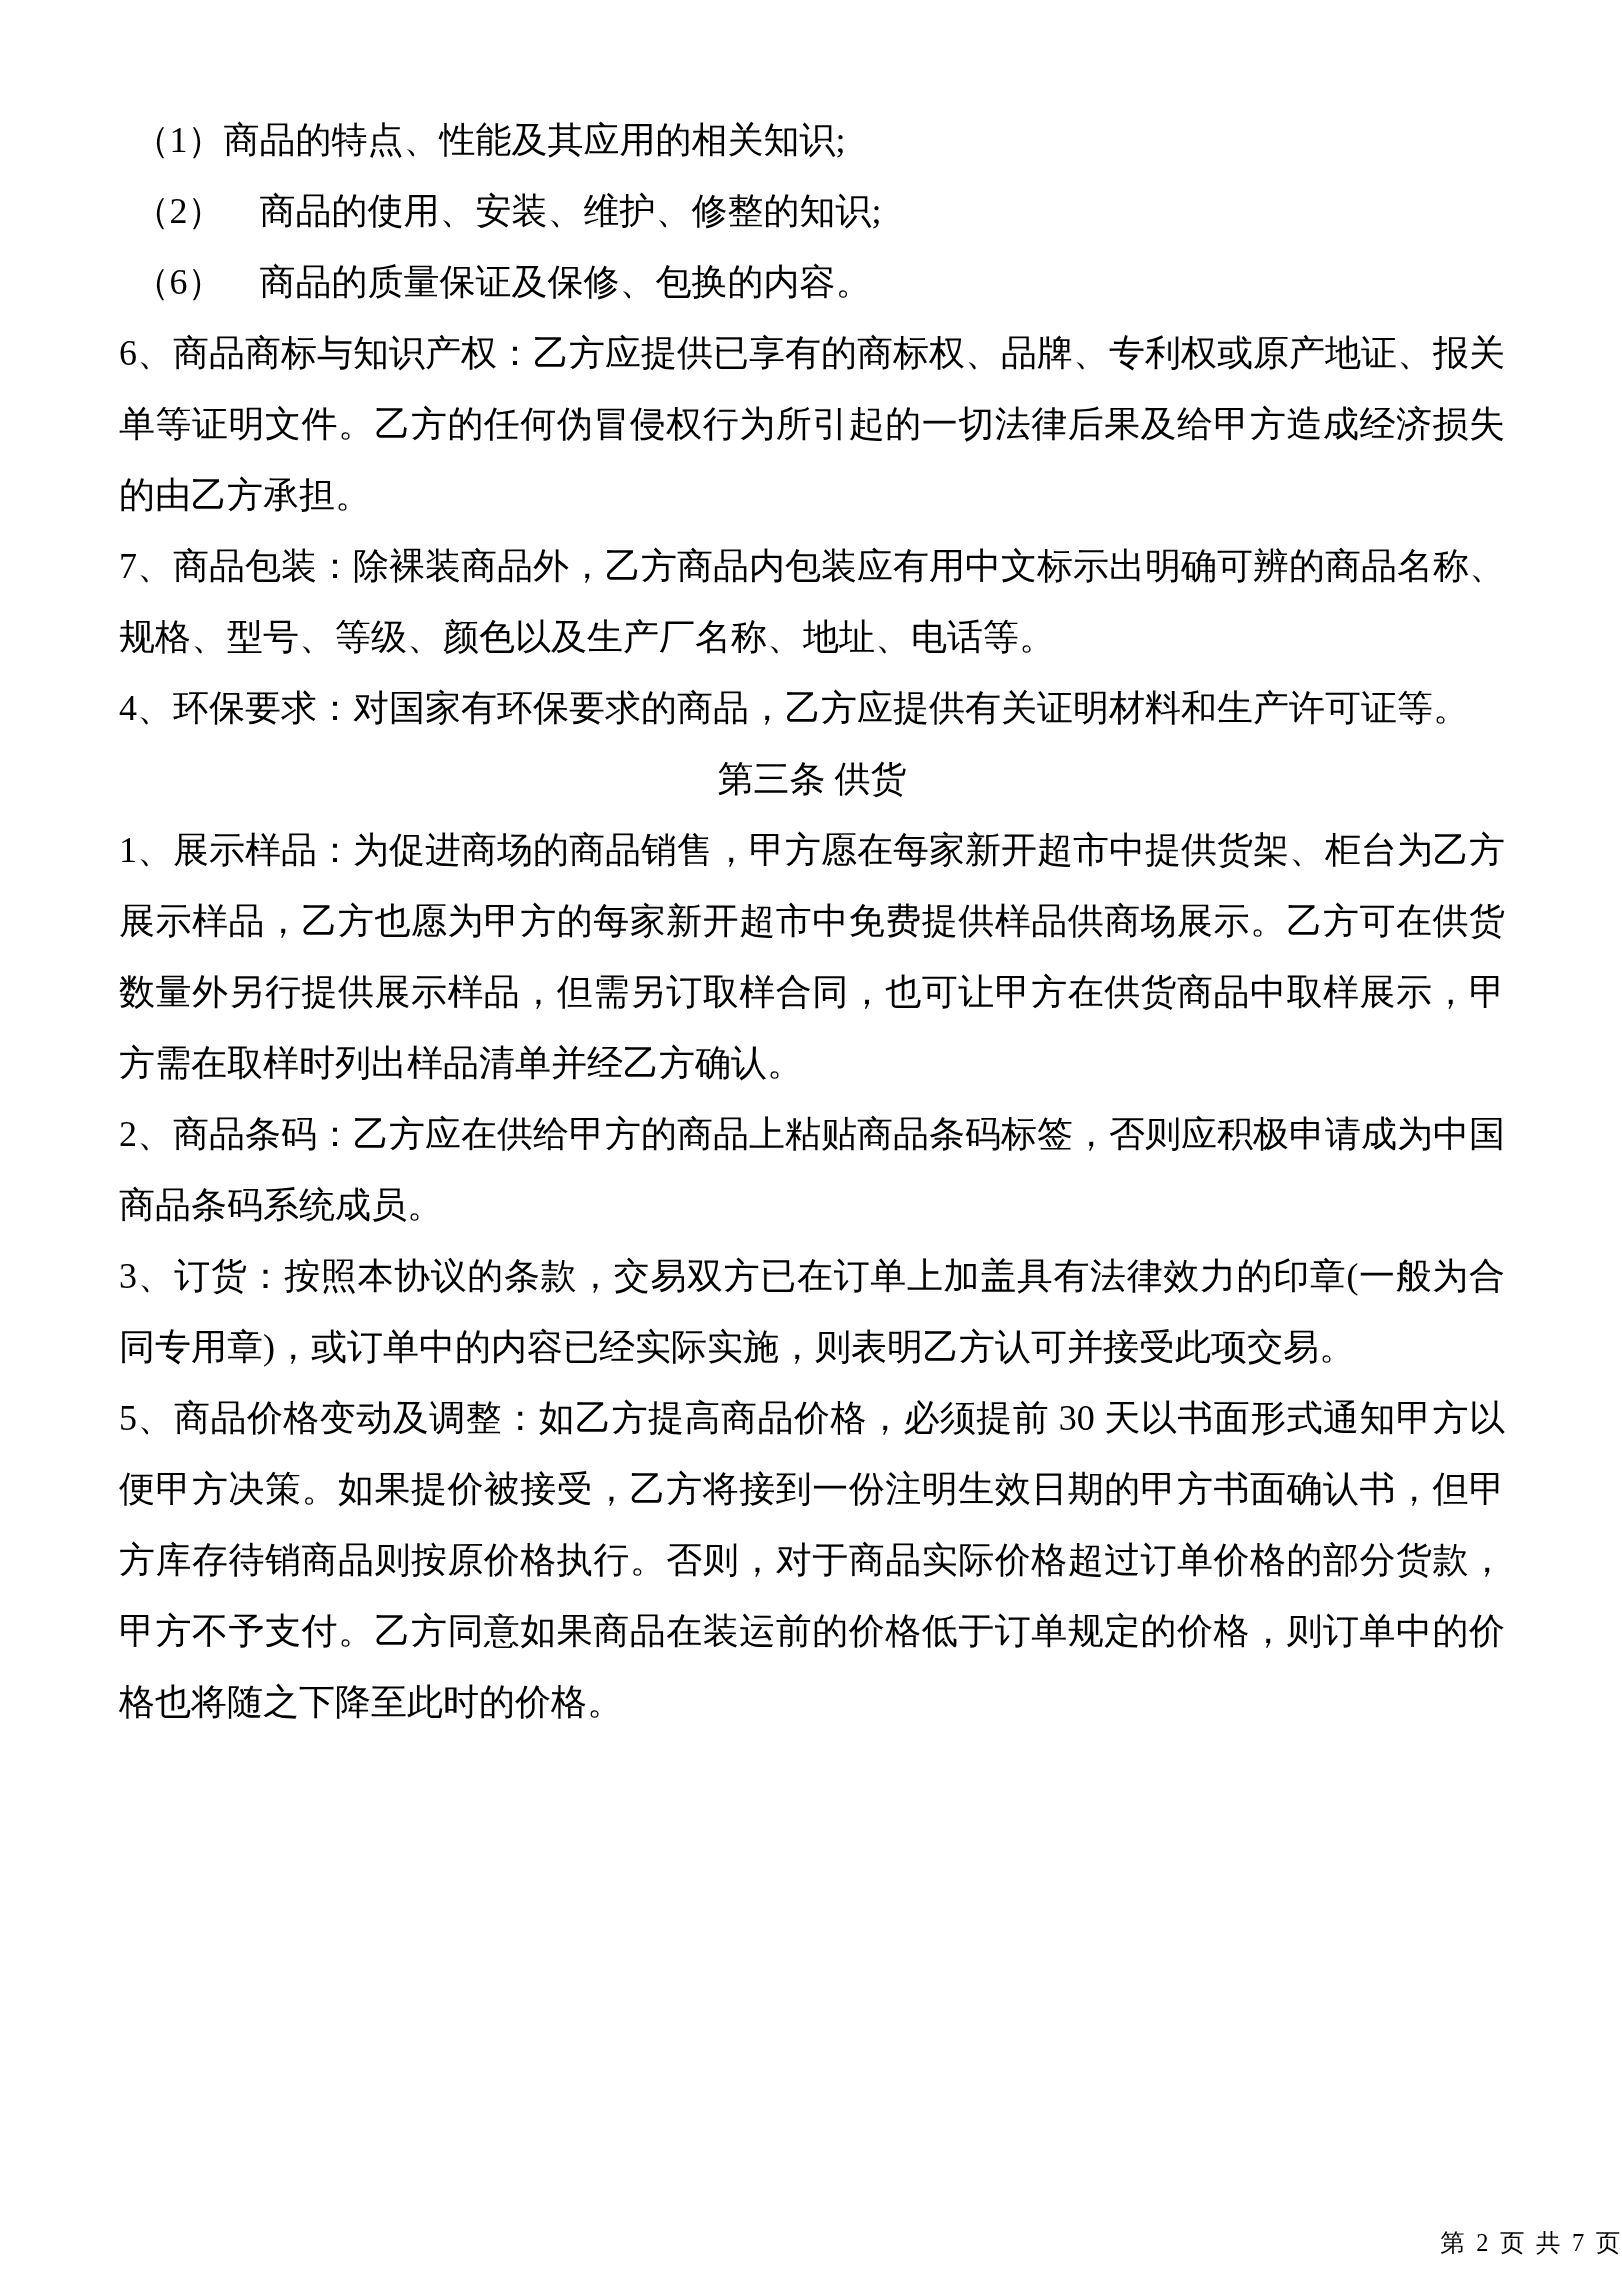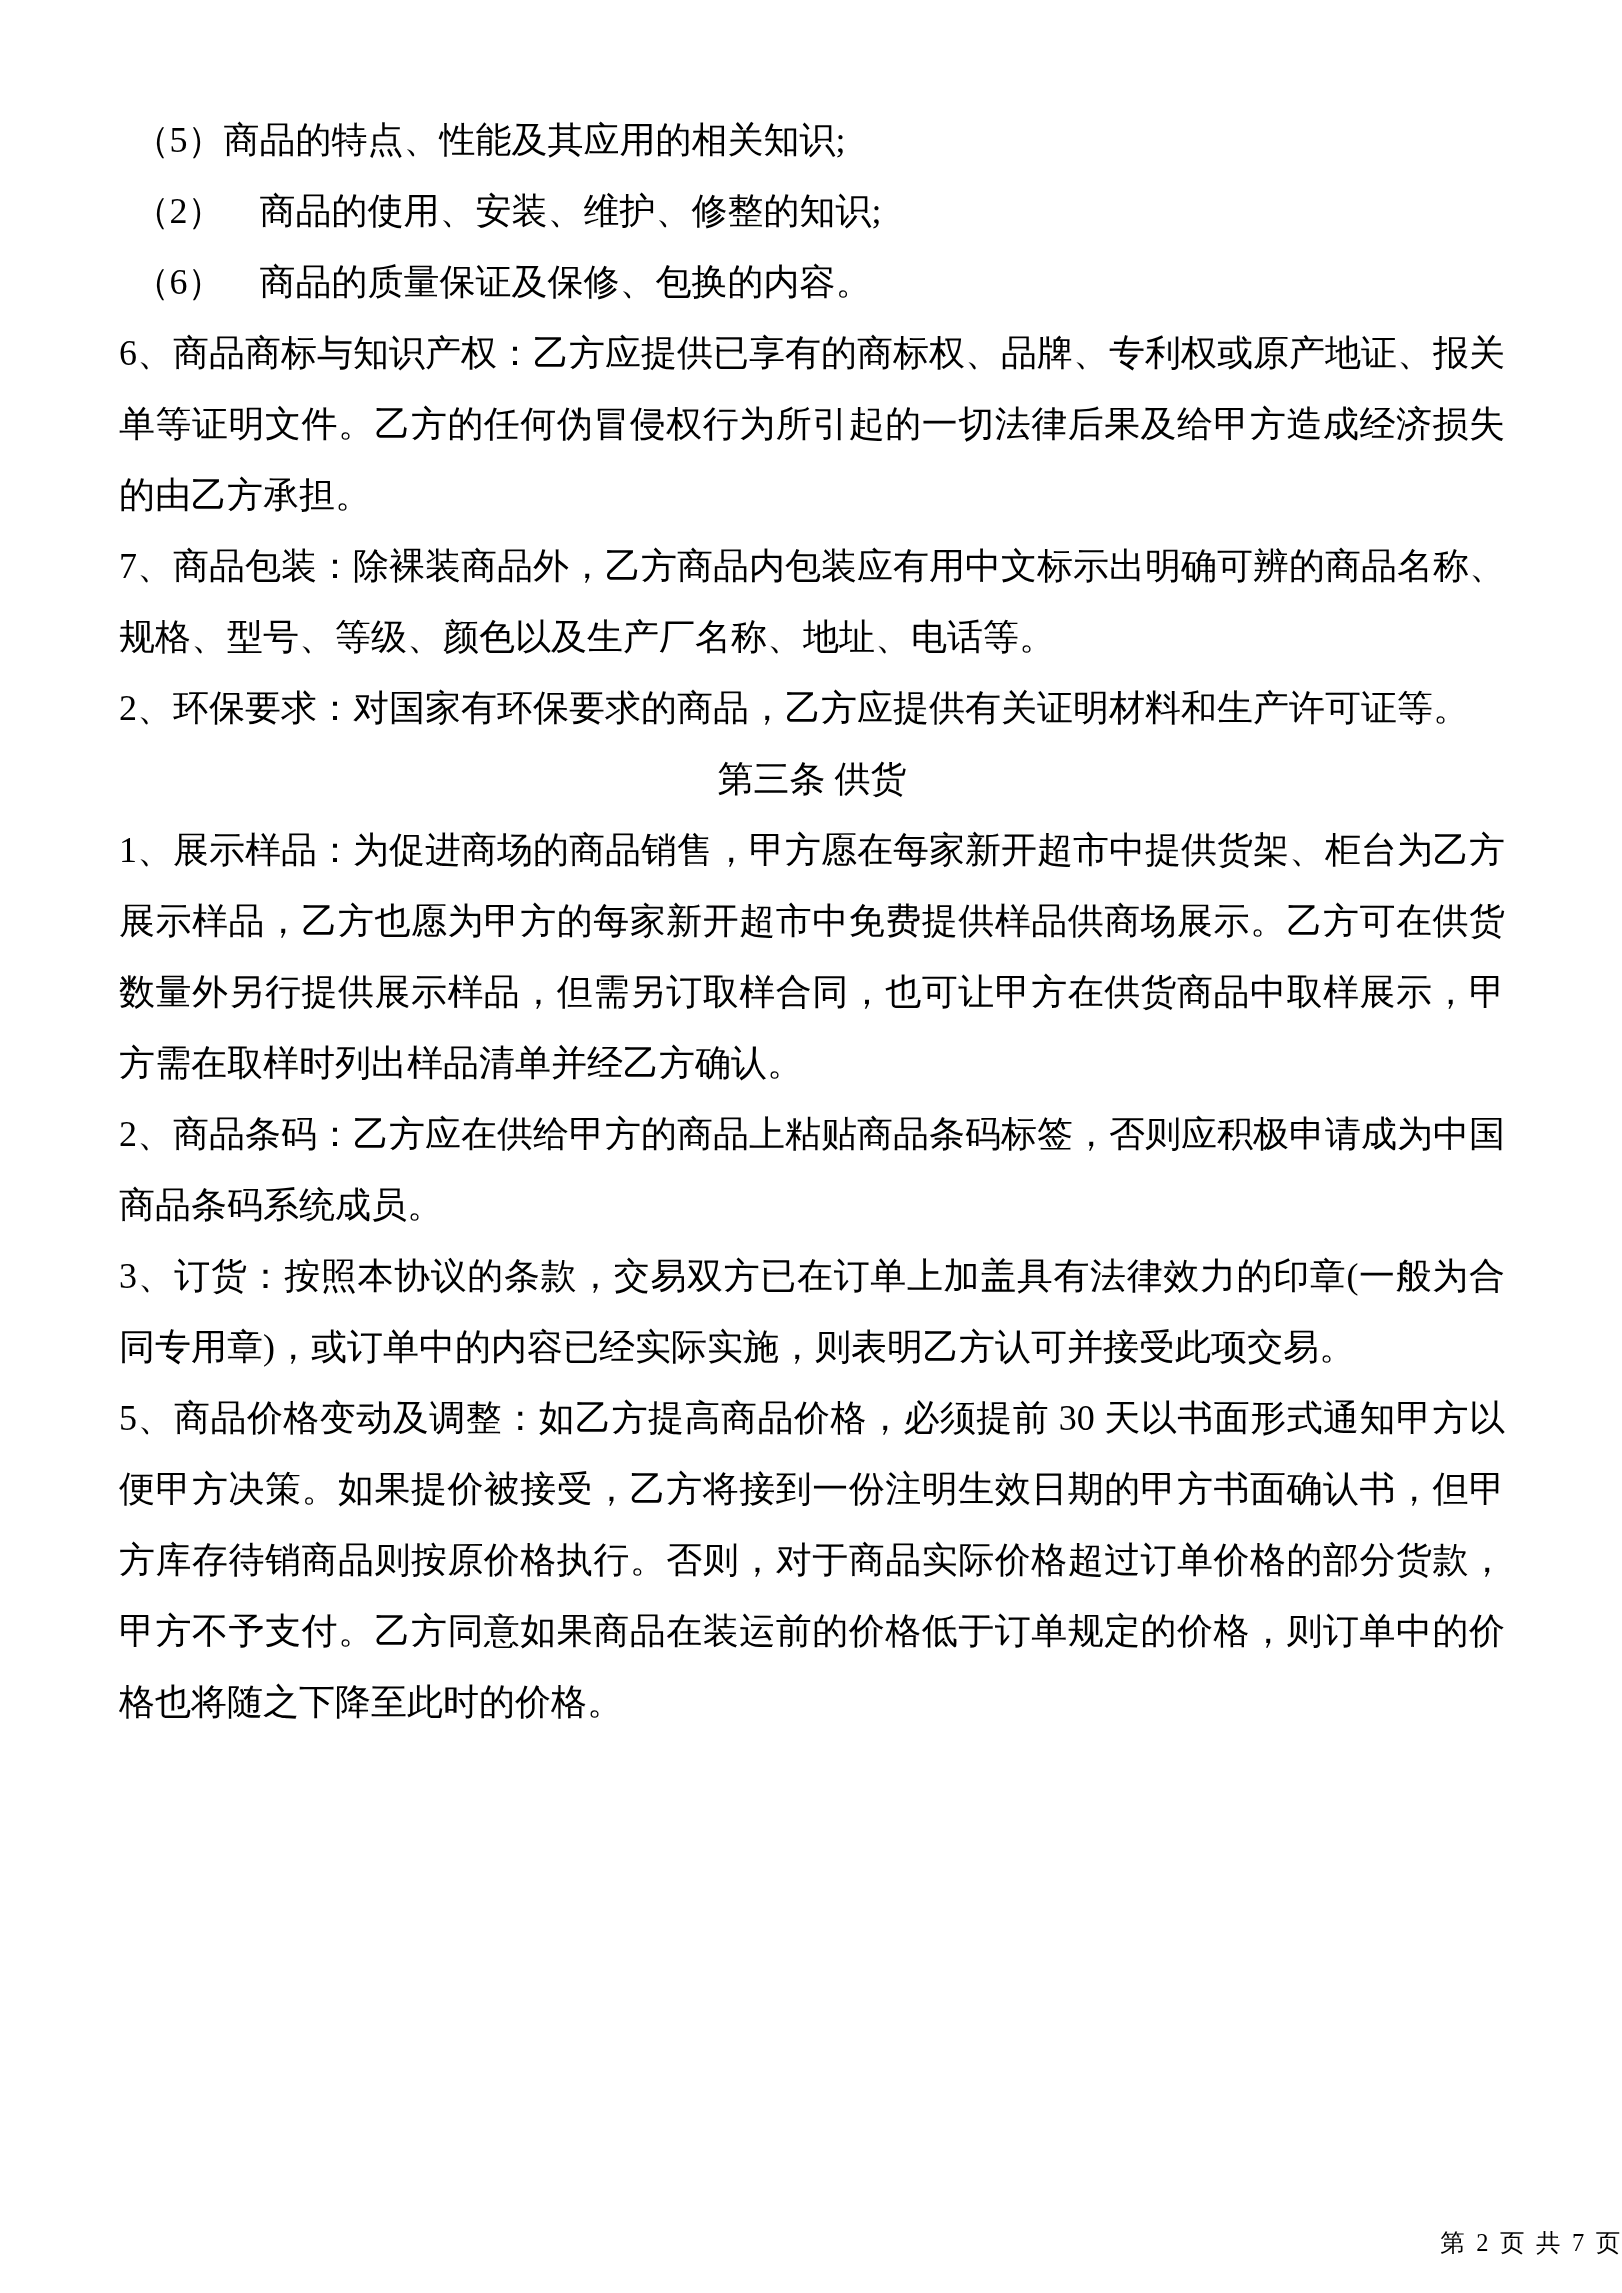--- a/index.html
+++ b/index.html
@@ -47,26 +47,26 @@
     font-size: 24.5px;
     letter-spacing: 2.7px;
     color: #000000;
   }
 </style>
 </head>
 <body>
 
 <div class="page">
   <div class="content" id="doc-body">
-      <div class="para list-item">（5）商品的特点、性能及其应用的相关知识;</div>
+      <div class="para list-item">（1）商品的特点、性能及其应用的相关知识;</div>
       <div class="para list-item">（2）　商品的使用、安装、维护、修整的知识;</div>
       <div class="para list-item">（6）　商品的质量保证及保修、包换的内容。</div>
       <div class="para paragraph">6、商品商标与知识产权：乙方应提供已享有的商标权、品牌、专利权或原产地证、报关单等证明文件。乙方的任何伪冒侵权行为所引起的一切法律后果及给甲方造成经济损失的由乙方承担。</div>
       <div class="para paragraph">7、商品包装：除裸装商品外，乙方商品内包装应有用中文标示出明确可辨的商品名称、规格、型号、等级、颜色以及生产厂名称、地址、电话等。</div>
-      <div class="para paragraph">2、环保要求：对国家有环保要求的商品，乙方应提供有关证明材料和生产许可证等。</div>
+      <div class="para paragraph">4、环保要求：对国家有环保要求的商品，乙方应提供有关证明材料和生产许可证等。</div>
       <div class="para heading">第三条 供货</div>
       <div class="para paragraph">1、展示样品：为促进商场的商品销售，甲方愿在每家新开超市中提供货架、柜台为乙方展示样品，乙方也愿为甲方的每家新开超市中免费提供样品供商场展示。乙方可在供货数量外另行提供展示样品，但需另订取样合同，也可让甲方在供货商品中取样展示，甲方需在取样时列出样品清单并经乙方确认。</div>
       <div class="para paragraph">2、商品条码：乙方应在供给甲方的商品上粘贴商品条码标签，否则应积极申请成为中国商品条码系统成员。</div>
       <div class="para paragraph">3、订货：按照本协议的条款，交易双方已在订单上加盖具有法律效力的印章(一般为合同专用章)，或订单中的内容已经实际实施，则表明乙方认可并接受此项交易。</div>
       <div class="para paragraph">5、商品价格变动及调整：如乙方提高商品价格，必须提前 30 天以书面形式通知甲方以便甲方决策。如果提价被接受，乙方将接到一份注明生效日期的甲方书面确认书，但甲方库存待销商品则按原价格执行。否则，对于商品实际价格超过订单价格的部分货款，甲方不予支付。乙方同意如果商品在装运前的价格低于订单规定的价格，则订单中的价格也将随之下降至此时的价格。</div>
     </div>
   <div class="footer">第 2 页 共 7 页</div>
 </div>
 
 

